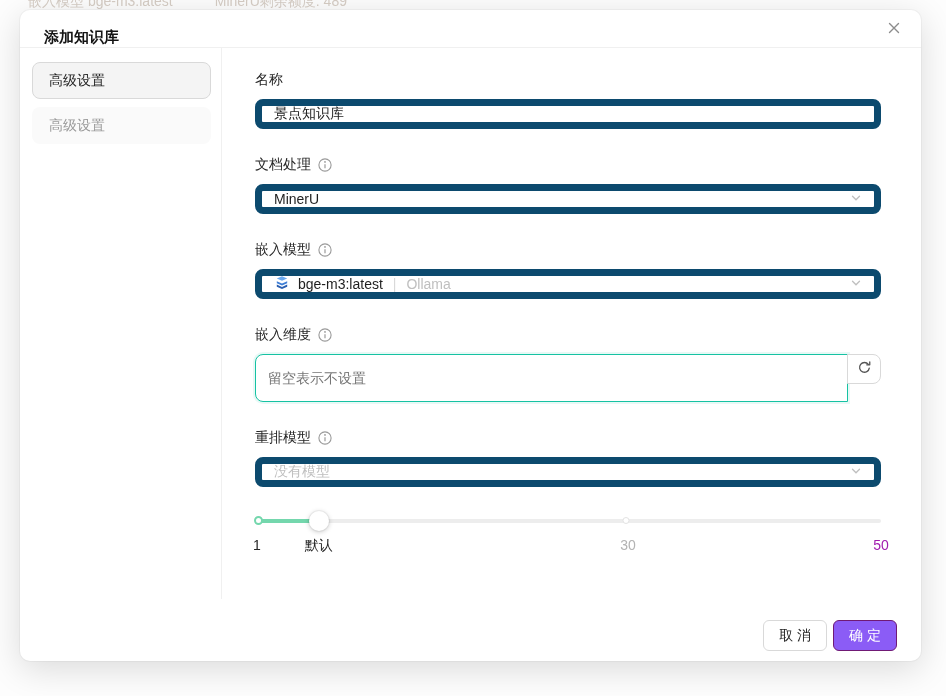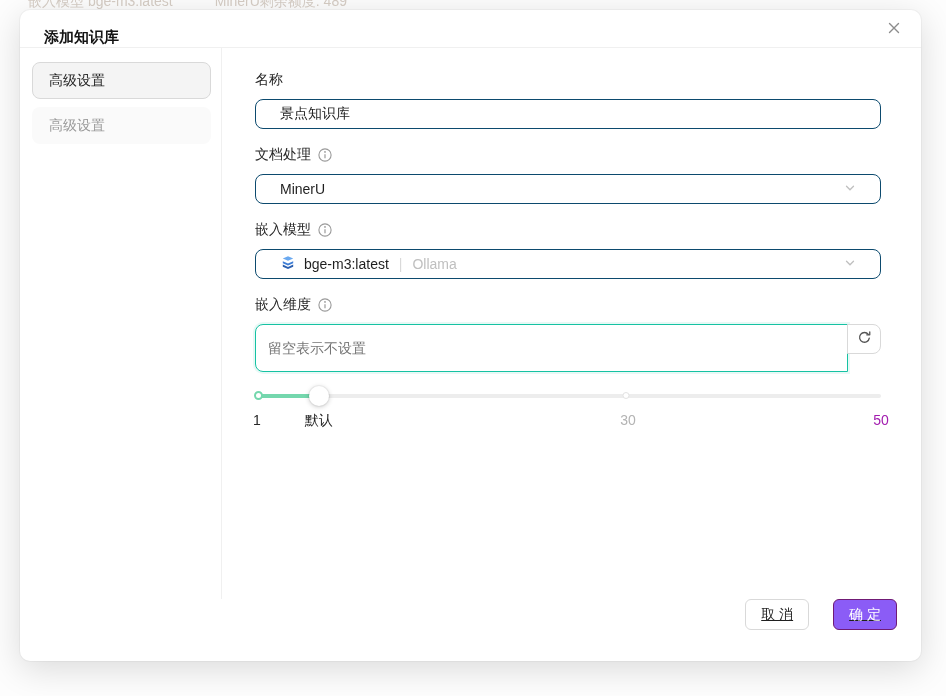--- a/index.html
+++ b/index.html
@@ -46,30 +46,30 @@
     height:37px; display:flex; align-items:center;
     padding:0 16px; border-radius:8px; font-size:14px;
     margin-bottom:8px; cursor:pointer;
     border:1px solid transparent; color:#9a9a9a; background:#fafafa;
   }
   .side-item.selected {
     background:#f4f4f4; border-color:#d9d9d9; color:#1f1f1f;
   }
   
   .content { flex:1; padding:22px 40px 0 33px; }
-  .field { margin-bottom:16px; }
+  .field { margin-bottom:26px; }
   .field-label {
     display:flex; align-items:center; gap:7px;
     font-size:14px; color:#262626; margin-bottom:9px; height:20px;
   }
   .info-icon { display:inline-flex; }
   .control {
     height:30px; width:100%;
-    border:1px solid #0c4a6e; border-radius:8px;
-    padding:0 24px; font-size:14px; color:#1f1f1f;
+    border:7px solid #0c4a6e; border-radius:8px;
+    padding:0 12px; font-size:14px; color:#1f1f1f;
     display:flex; align-items:center; background:#fff;
   }
   input.control { outline:none; }
   input.control::placeholder { color:#bfbfbf; }
   .select { justify-content:space-between; cursor:pointer; }
   .select .sel-left { display:flex; align-items:center; gap:8px; min-width:0; }
   .sel-muted { color:#bfbfbf; }
   .sep { color:#d9d9d9; margin:0 2px; }
   
   .input-group { display:flex; width:100%; }
@@ -110,22 +110,22 @@
     cursor:grab;
   }
   .slider-marks { position:relative; height:20px; margin-top:8px; font-size:14px; }
   .slider-marks span { position:absolute; transform:translateX(-50%); }
   .mark-1   { left:2px; transform:none; color:#262626; }
   .mark-def { left:10.2%; color:#262626; }
   .mark-30  { left:59.6%; color:#b3b3b3; }
   .mark-50  { left:100%; transform:translateX(-85%); color:#a21caf; }
   
   .modal-footer {
-    height:62px; display:flex; align-items:flex-start; justify-content:flex-end;
-    gap:24px; padding:0 24px 10px;text-decoration:underline;
+    height:62px; display:flex; align-items:flex-end; justify-content:flex-end;
+    gap:6px; padding:0 24px 10px;
   }
   .btn {
     height:31px; padding:0 15px; border-radius:6px; font-size:14px;
     display:flex; align-items:center; cursor:pointer;
   }
   .btn-cancel { background:#fff; border:1px solid #d9d9d9; color:#262626; }
   .btn-ok { background:#8b5cf6; border:1px solid #701a75; color:#fff; }
 </style>
 </head>
 <body>
@@ -240,20 +240,42 @@
             <span>
               <svg width="15" height="15" viewBox="0 0 16 16">
                 <path d="M13.1 8.6a5.2 5.2 0 1 1-1-3.9" fill="none" stroke="#555" stroke-width="1.4" stroke-linecap="round"></path>
                 <path d="M13.6 1.9v3.2h-3.2" fill="none" stroke="#555" stroke-width="1.4" stroke-linecap="round" stroke-linejoin="round"></path>
               </svg>
             </span>
           </button>
         </div>
       </div>
 
+      <div class="field">
+        <div class="field-label">
+          <span>重排模型</span>
+          <span class="info-icon">
+            <svg width="14" height="14" viewBox="0 0 14 14">
+              <circle cx="7" cy="7" r="6.1" fill="none" stroke="#9a9a9a" stroke-width="1.1"></circle>
+              <line x1="7" y1="6.2" x2="7" y2="10.2" stroke="#9a9a9a" stroke-width="1.2"></line>
+              <circle cx="7" cy="3.9" r="0.9" fill="#9a9a9a"></circle>
+            </svg>
+          </span>
+        </div>
+        <div class="control select">
+          <div class="sel-left">
+            <span class="sel-muted">没有模型</span>
+          </div>
+          <span>
+            <svg width="12" height="12" viewBox="0 0 12 12">
+              <path d="M2.5 4.3L6 7.8l3.5-3.5" fill="none" stroke="#bfbfbf" stroke-width="1.3" stroke-linecap="round"></path>
+            </svg>
+          </span>
+        </div>
+      </div>
 
       <div class="field">
         <div class="slider-wrap">
           <div class="slider-rail"></div>
           <div class="slider-fill"></div>
           <div class="slider-dot-start"></div>
           <div class="slider-dot-30"></div>
           <div class="slider-handle"></div>
         </div>
         <div class="slider-marks">

